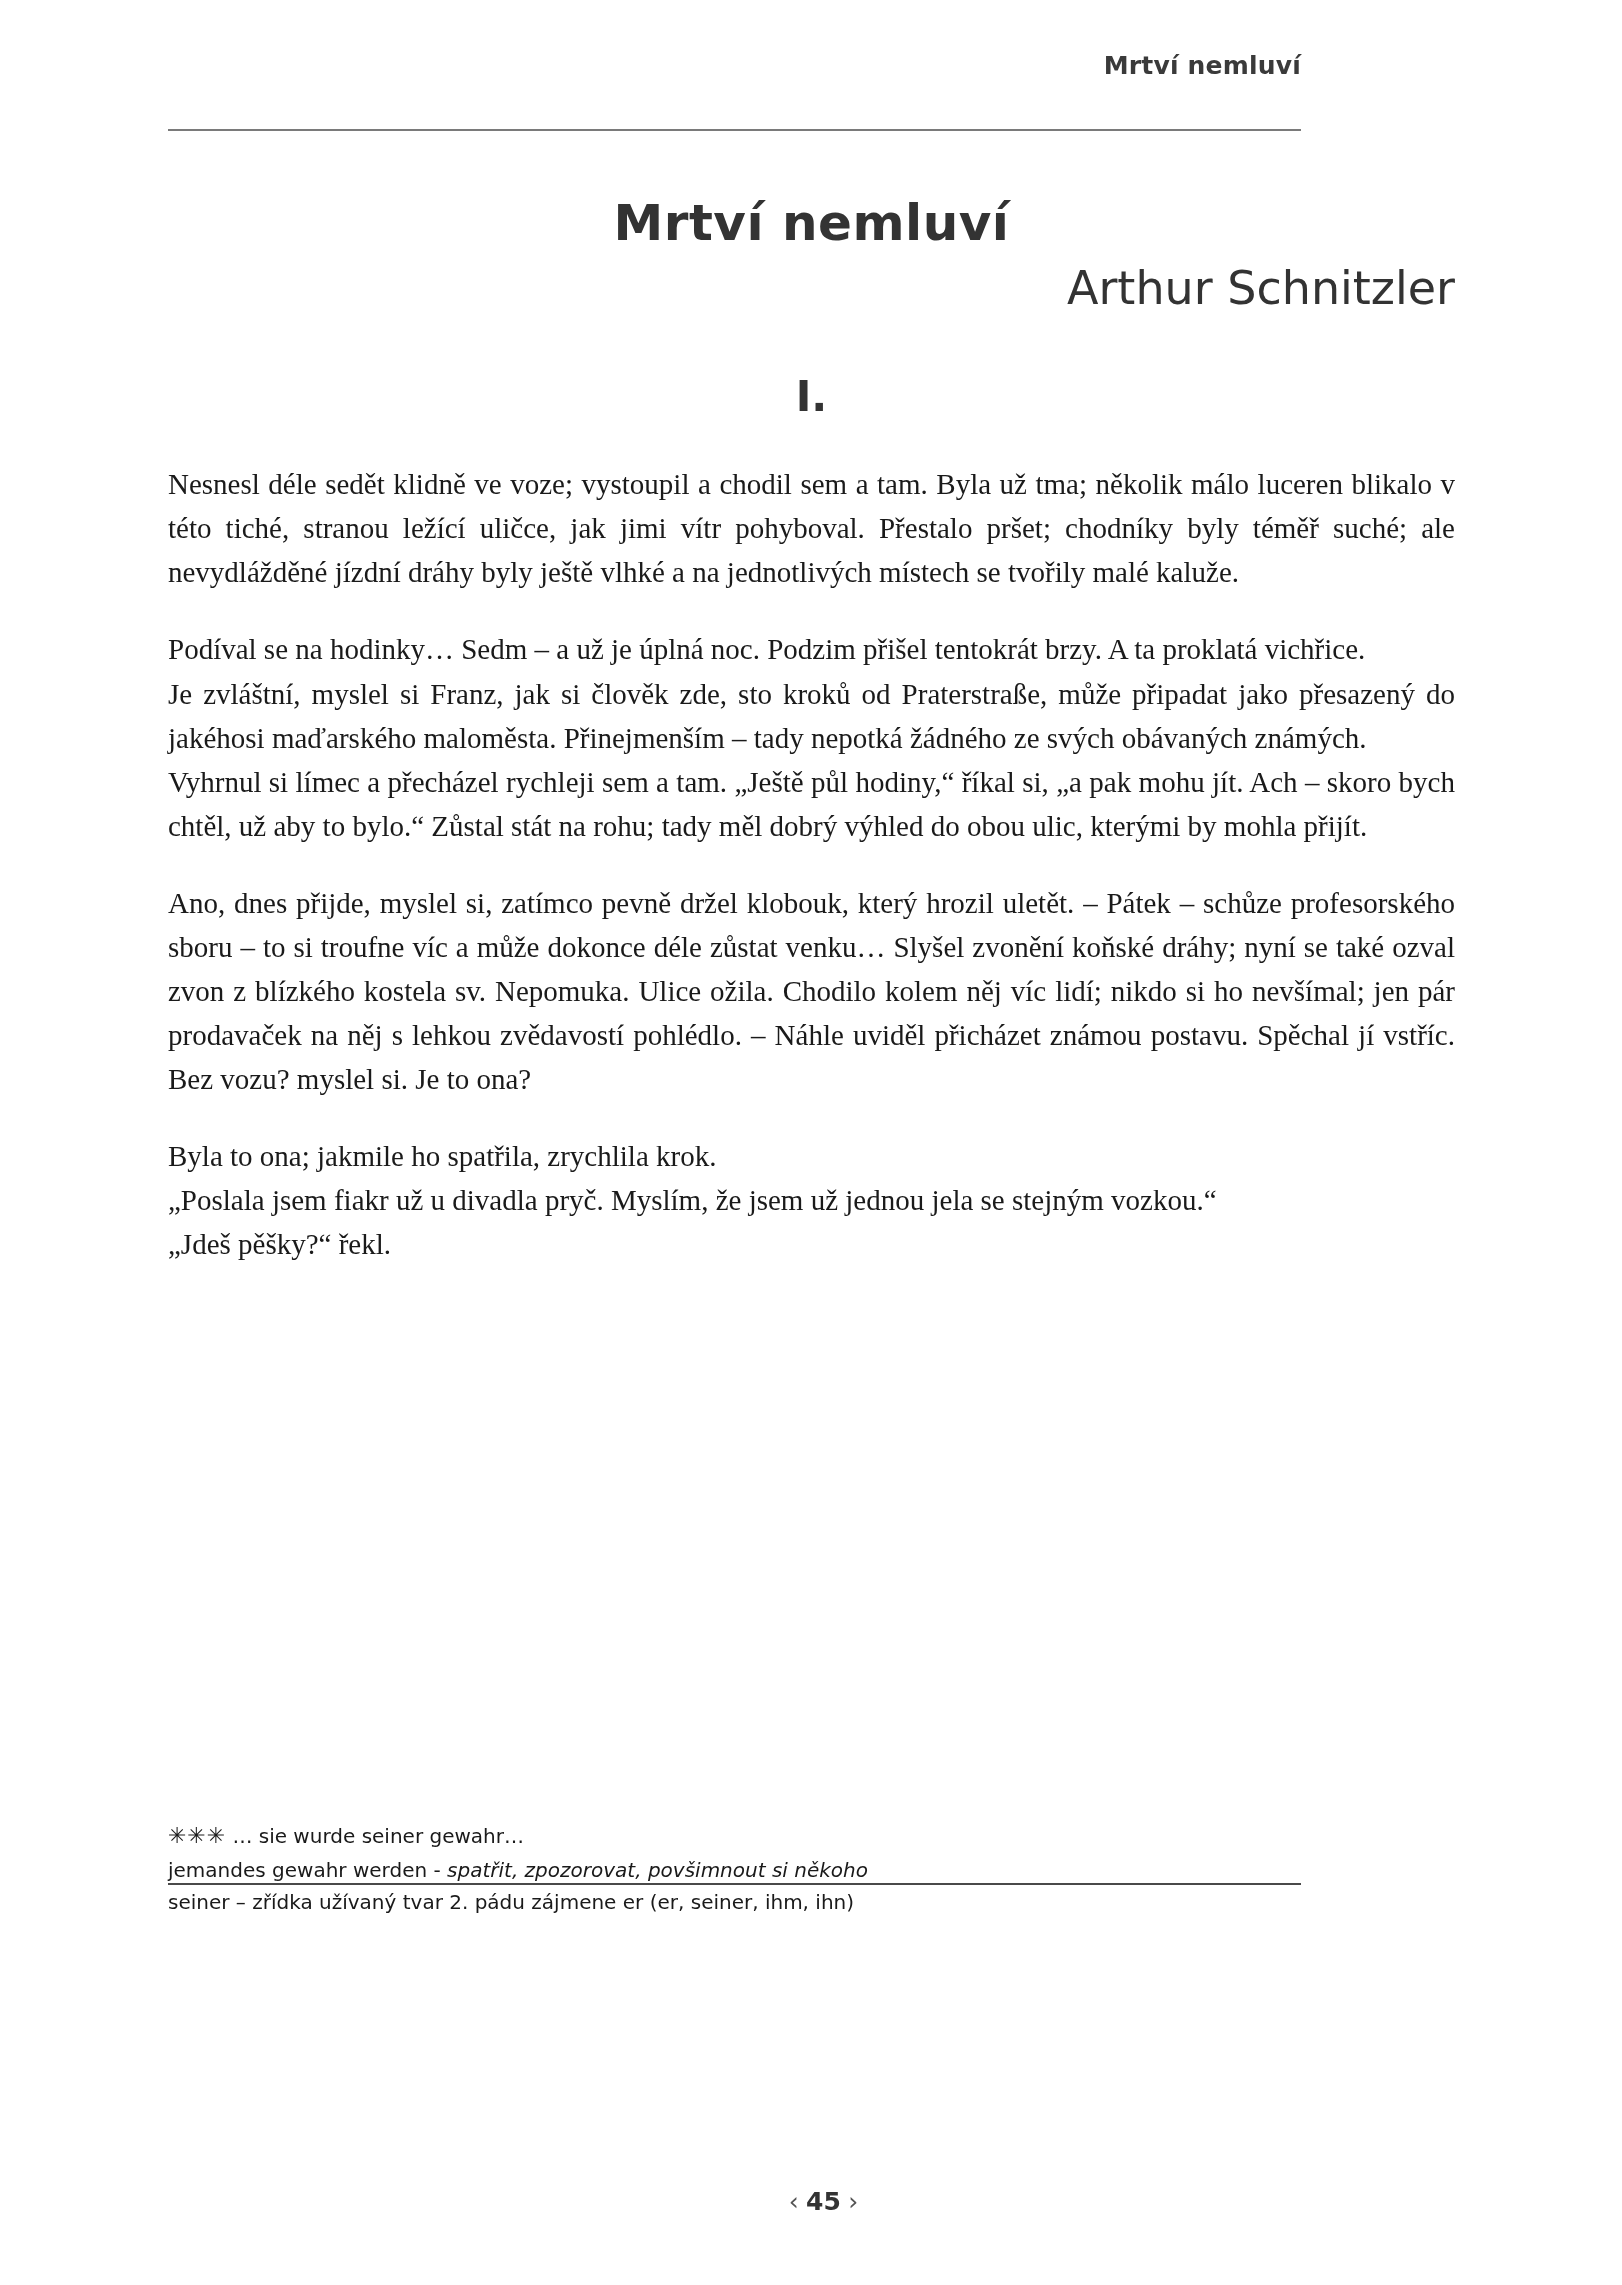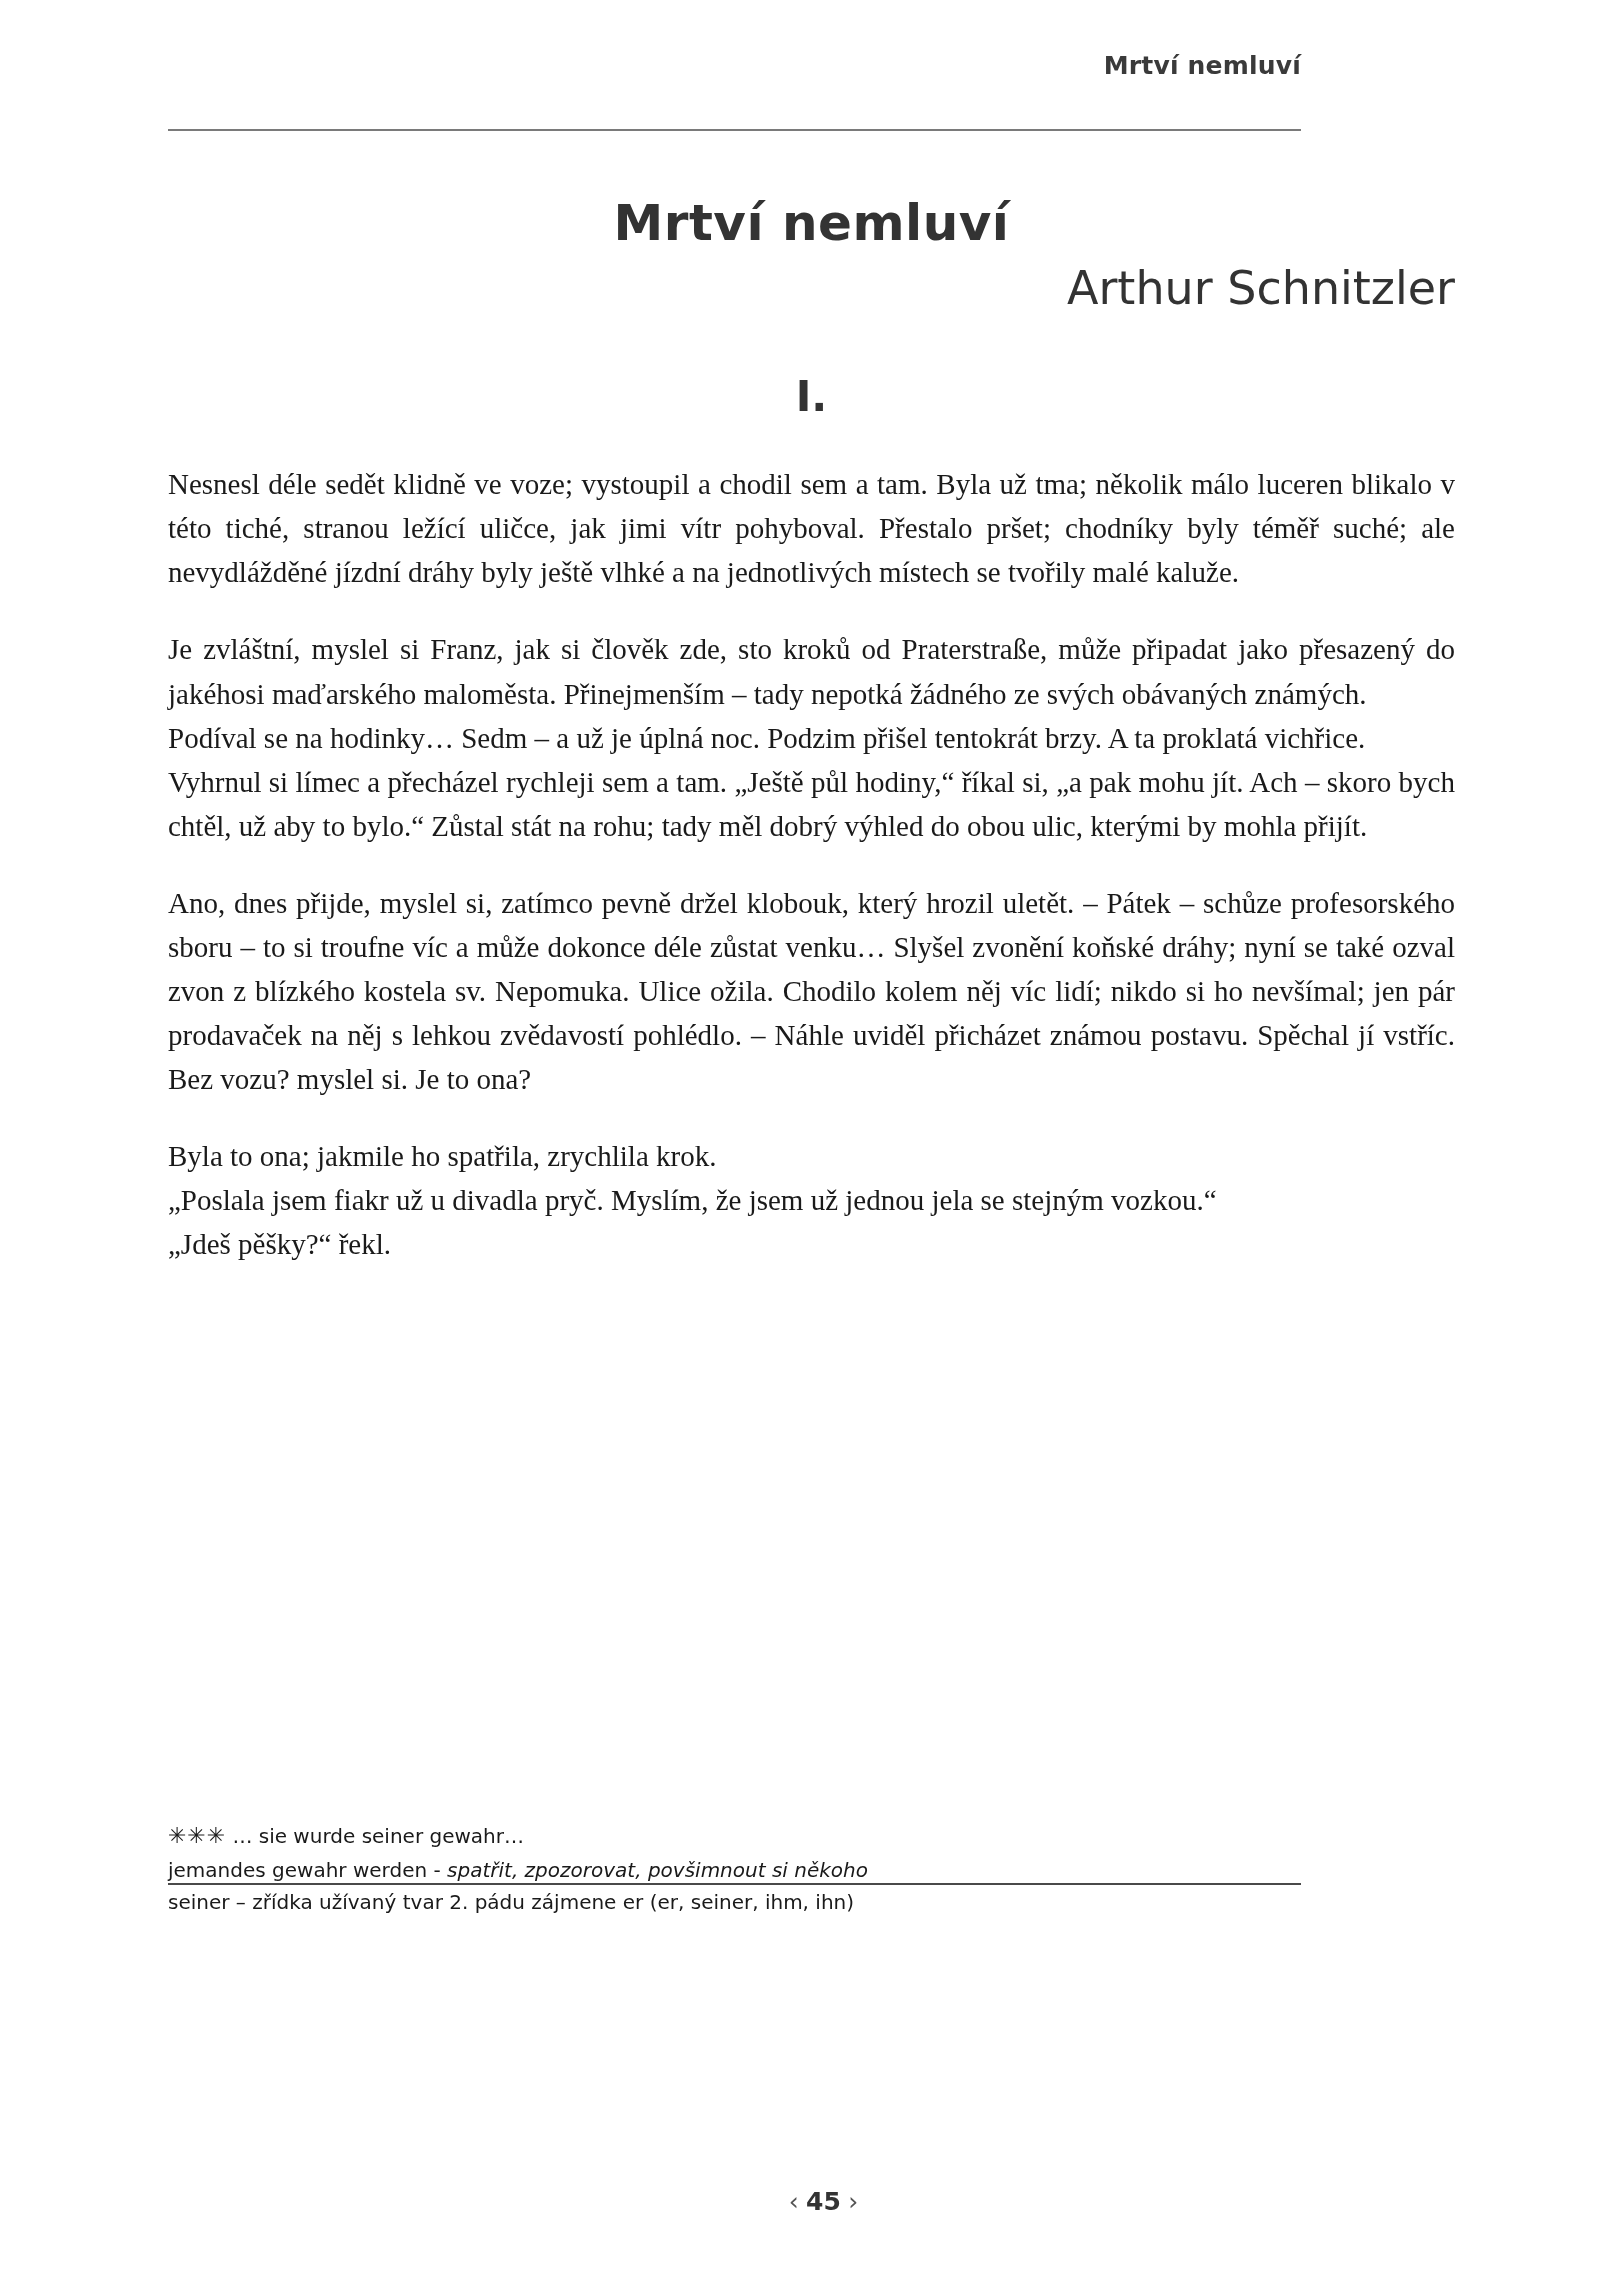--- a/index.html
+++ b/index.html
@@ -146,22 +146,22 @@
   <div class="running-head">Mrtví nemluví</div>
   <div class="head-rule"></div>
 
   <div class="content">
 
     <h1 class="doc-title">Mrtví nemluví</h1>
     <div class="doc-author">Arthur Schnitzler</div>
     <div class="section-number">I.</div>
 
     <p class="body-par gap-after">Nesnesl déle sedět klidně ve voze; vystoupil a chodil sem a tam. Byla už tma; několik málo luceren blikalo v této tiché, stranou ležící uličce, jak jimi vítr pohyboval. Přestalo pršet; chodníky byly téměř suché; ale nevydlážděné jízdní dráhy byly ještě vlhké a na jednotlivých místech se tvořily malé kaluže.</p>
+    <p class="body-par">Podíval se na hodinky… Sedm – a už je úplná noc. Podzim přišel tentokrát brzy. A ta proklatá vichřice.</p>
     <p class="body-par">Je zvláštní, myslel si Franz, jak si člověk zde, sto kroků od Praterstraße, může připadat jako přesazený do jakéhosi maďarského maloměsta. Přinejmenším – tady nepotká žádného ze svých obávaných známých.</p>
-    <p class="body-par">Podíval se na hodinky… Sedm – a už je úplná noc. Podzim přišel tentokrát brzy. A ta proklatá vichřice.</p>
     <p class="body-par gap-after">Vyhrnul si límec a přecházel rychleji sem a tam. „Ještě půl hodiny,“ říkal si, „a pak mohu jít. Ach – skoro bych chtěl, už aby to bylo.“ Zůstal stát na rohu; tady měl dobrý výhled do obou ulic, kterými by mohla přijít.</p>
     <p class="body-par gap-after">Ano, dnes přijde, myslel si, zatímco pevně držel klobouk, který hrozil uletět. – Pátek – schůze profesorského sboru – to si troufne víc a může dokonce déle zůstat venku… Slyšel zvonění koňské dráhy; nyní se také ozval zvon z blízkého kostela sv. Nepomuka. Ulice ožila. Chodilo kolem něj víc lidí; nikdo si ho nevšímal; jen pár prodavaček na něj s lehkou zvědavostí pohlédlo. – Náhle uviděl přicházet známou postavu. Spěchal jí vstříc. Bez vozu? myslel si. Je to ona?</p>
     <p class="body-par">Byla to ona; jakmile ho spatřila, zrychlila krok.</p>
     <p class="body-par">„Poslala jsem fiakr už u divadla pryč. Myslím, že jsem už jednou jela se stejným vozkou.“</p>
     <p class="body-par">„Jdeš pěšky?“ řekl.</p>
 
   </div>
 
   <div class="foot-rule"></div>
 

